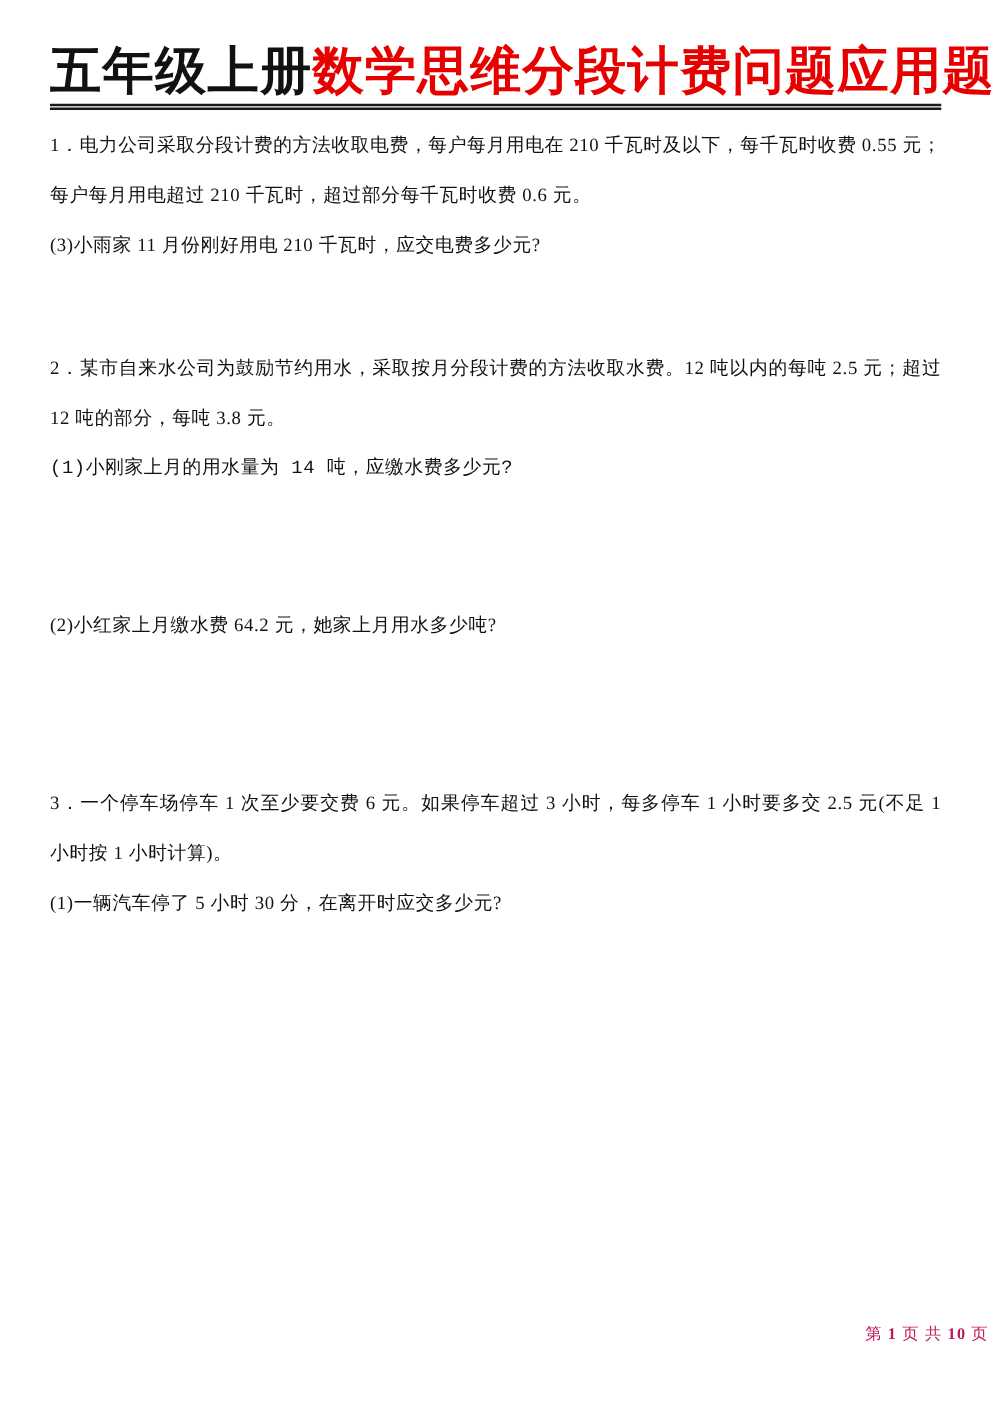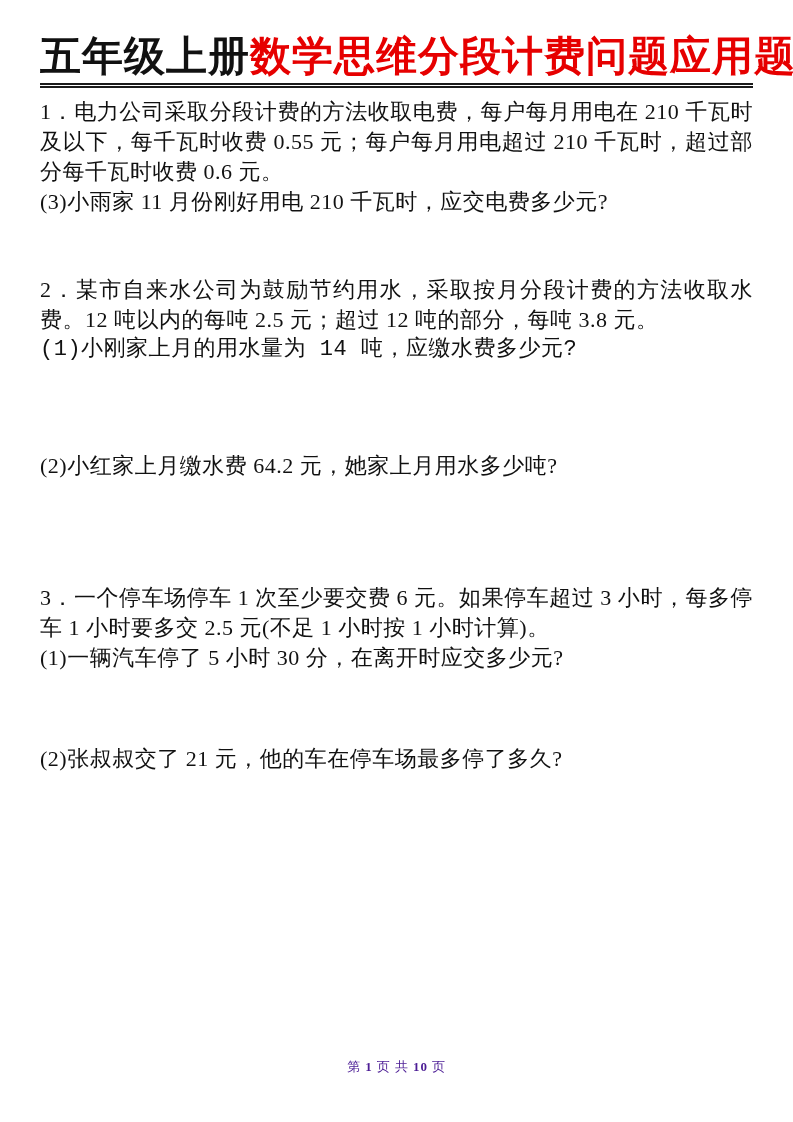--- a/index.html
+++ b/index.html
@@ -24,42 +24,42 @@
     line-height: 1.12;
     text-align: center;
     letter-spacing: 1px;
     white-space: nowrap;
     border-bottom: 5px double #1a1a1a;
     padding-bottom: 3px;
   }
 
   .line {
     margin: 0;
-    font-size: 22px;
-    line-height: 30px;
+    font-size: 15px;
+    line-height: 40px;
     text-align: justify;
     letter-spacing: 0.5px;
   }
 
   
   .gap-q1-1 { margin-bottom: 58px; }
   .gap-q1-2 { margin-bottom: 111px; }
   .gap-q2-1 { margin-bottom: 86px; font-family: Liberation Mono, monospace; }
   .gap-q2-2 { margin-bottom: 102px; }
   .gap-q3-1 { margin-bottom: 71px; }
   .gap-q3-2 { margin-bottom: 0; }
 
   .page-footer {
     position: absolute;
     left: 0;
     right: 0;
     bottom: 46px;
-    text-align: center;
+    text-align: right;
     font-size: 13px;
-    color: #4c1d95;
+    color: #be185d;
     letter-spacing: 1px;
   }
   .page-footer .num { font-weight: bold; }
   .page-footer span { padding: 0 2px; }
 </style>
 </head>
 <body>
 
 <div class="page">
 
@@ -72,18 +72,17 @@
 
   <section>
     <p class="line">2．某市自来水公司为鼓励节约用水，采取按月分段计费的方法收取水费。12 吨以内的每吨 2.5 元；超过 12 吨的部分，每吨 3.8 元。</p>
     <p class="line gap-q2-1">(1)小刚家上月的用水量为 14 吨，应缴水费多少元?</p>
     <p class="line gap-q2-2">(2)小红家上月缴水费 64.2 元，她家上月用水多少吨?</p>
   </section>
 
   <section>
     <p class="line">3．一个停车场停车 1 次至少要交费 6 元。如果停车超过 3 小时，每多停车 1 小时要多交 2.5 元(不足 1 小时按 1 小时计算)。</p>
     <p class="line gap-q3-1">(1)一辆汽车停了 5 小时 30 分，在离开时应交多少元?</p>
-    <p class="line gap-q3-2">(2)张叔叔交了 21 元，他的车在停车场最多停了多久?</p>
   </section>
 
   <div class="page-footer"><span>第</span><span class="num">1</span><span>页 共</span><span class="num">10</span><span>页</span></div>
 
 </div>
 
 </body></html>

